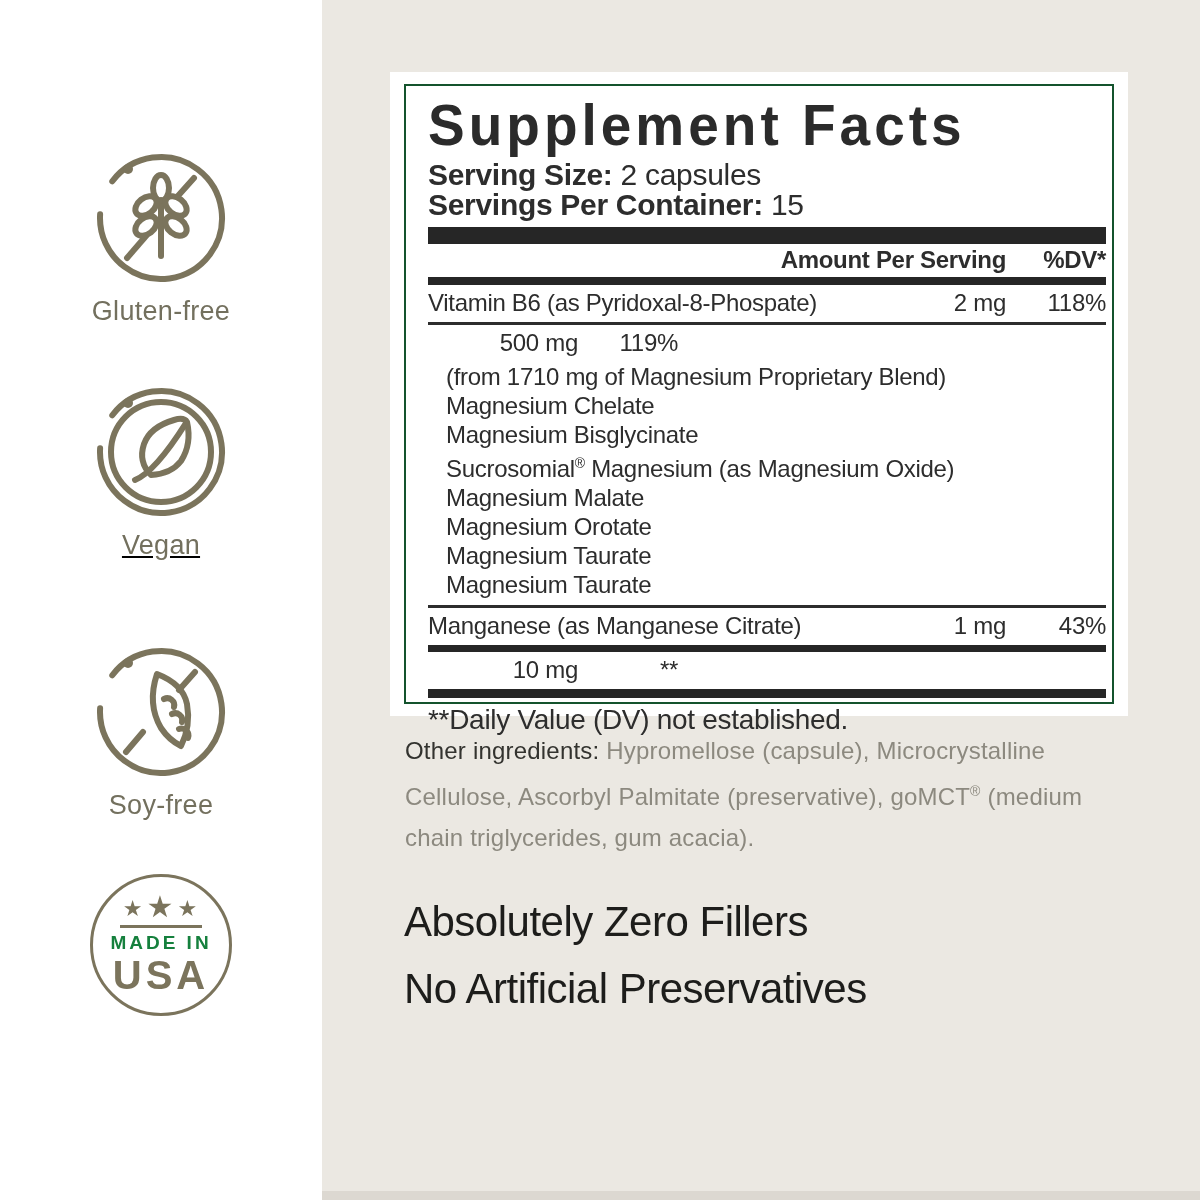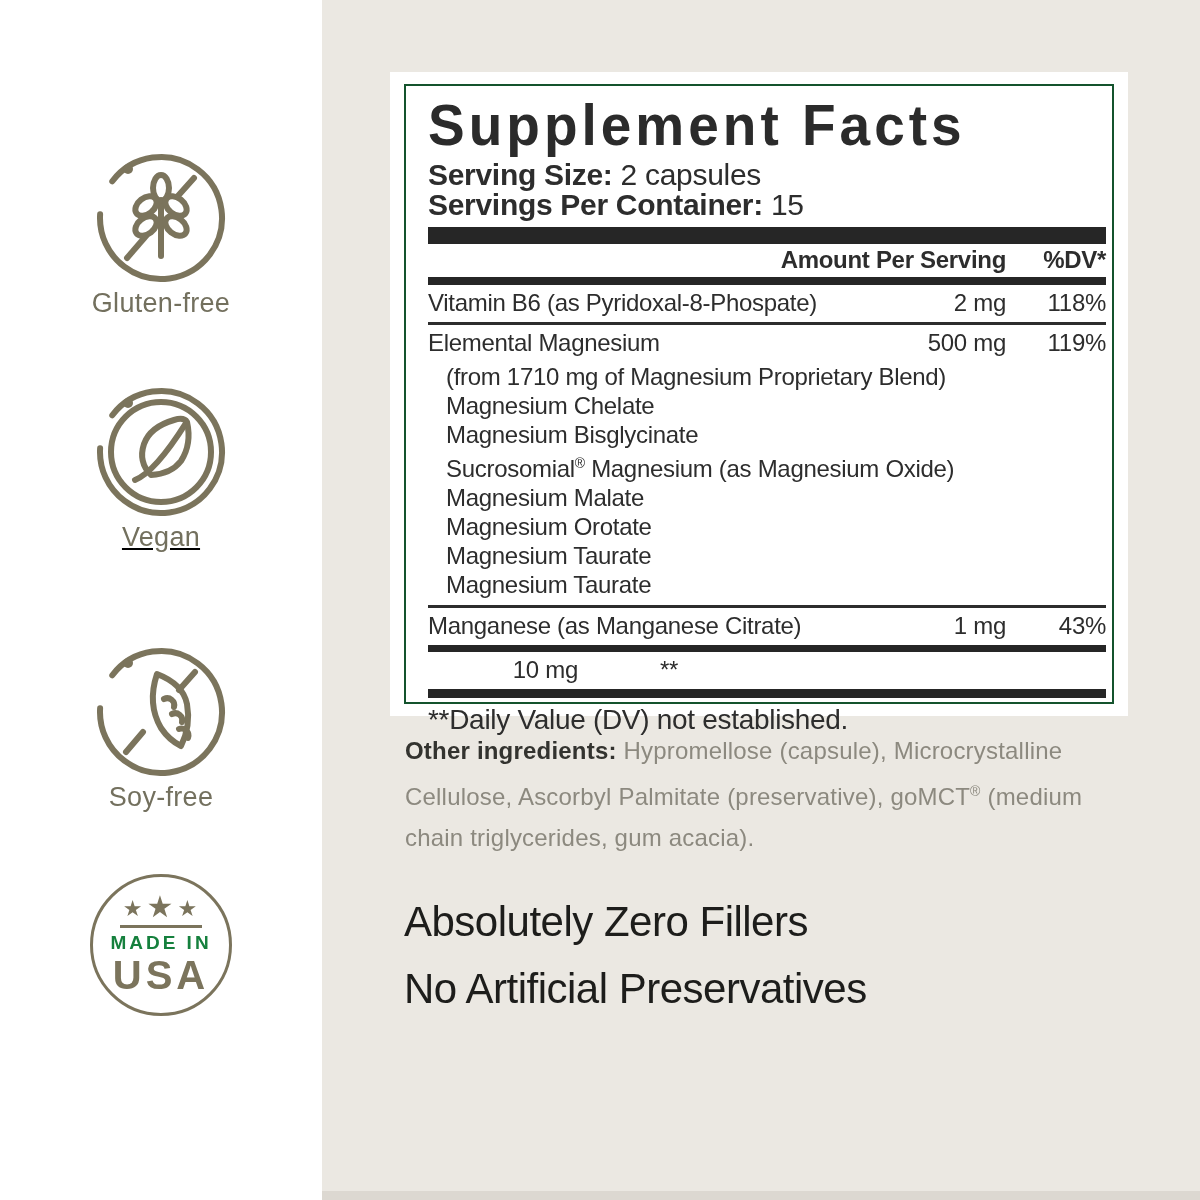--- a/index.html
+++ b/index.html
@@ -6,21 +6,21 @@
   html,body { width:1200px; height:1200px; }
   body { font-family:"Liberation Sans", sans-serif; position:relative; overflow:hidden; background:#ebe8e2; }
 
   .stage { position:absolute; left:0; top:0; width:1200px; height:1200px; background:#ebe8e2; }
   .sidebar { position:absolute; left:0; top:0; width:322px; height:1200px; background:#ffffff; }
   .bottom-strip { position:absolute; left:322px; top:1191px; width:878px; height:9px; background:#dcd8d1; }
 
   
   .badge { position:absolute; left:0; width:322px; display:flex; flex-direction:column; align-items:center; }
   .badge .icon-wrap { width:140px; height:140px; }
-  .badge-label { font-size:27px; color:#73705e; letter-spacing:0.3px; }
+  .badge-label { margin-top:8px; font-size:27px; color:#73705e; letter-spacing:0.3px; }
 
   .usa-circle { width:142px; height:142px; border:3px solid #7b745c; border-radius:50%;
                 display:flex; flex-direction:column; align-items:center; justify-content:center; background:#ffffff; }
   .usa-stars { color:#7b745c; font-size:22px; line-height:22px; letter-spacing:2px; display:flex; align-items:flex-end; gap:2px; }
   .usa-stars .big { font-size:30px; line-height:26px; }
   .usa-rule { width:82px; height:3px; background:#7b745c; margin:5px 0 4px 0; }
   .usa-top { color:#15803d; font-size:19px; font-weight:bold; letter-spacing:3px; }
   .usa-bottom { color:#7b745c; font-size:40px; font-weight:bold; letter-spacing:4px; line-height:42px; }
 
   
@@ -43,21 +43,21 @@
   .frow .c-amt  { width:150px; text-align:right; white-space:nowrap; }
   .frow .c-dv   { width:100px; text-align:right; white-space:nowrap; }
   .head-row { font-weight:bold; padding:2px 0 3px 0; }
   .data-row { padding:4px 0 5px 0; }
   .sub-list { font-size:24px; letter-spacing:-0.3px; line-height:29px; padding:0 0 6px 18px; }
   .sub-list sup { font-size:14px; }
   .footnote { font-size:28px; letter-spacing:-0.3px; padding-top:6px; }
 
   
   .other-ing { position:absolute; left:405px; top:730px; width:705px; font-size:24px; line-height:41px; color:#8c897f; letter-spacing:0.2px; }
-  .other-ing .lbl { font-weight:bold; color:#33332f; }
+  .other-ing .lbl { font-weight:normal; color:#33332f; }
   .other-ing sup { font-size:14px; }
 
   
   .claims { position:absolute; left:404px; top:888px; font-size:42px; line-height:67px; color:#1d1d1b; letter-spacing:-0.5px; }
 
   svg .stroke { stroke:#7b745c; stroke-width:6; fill:none; stroke-linecap:round; stroke-linejoin:round; }
   svg .dot { fill:#7b745c; }
 </style>
 </head>
 <body>
@@ -150,21 +150,20 @@
 
       <div class="frow data-row">
         <div class="c-name">Vitamin B6 (as Pyridoxal-8-Phospate)</div>
         <div class="c-amt">2 mg</div>
         <div class="c-dv">118%</div>
       </div>
 
       <div class="rule-thin"></div>
 
       <div class="frow data-row">
-        <div class="c-name">Elemental Magnesium</div>
         <div class="c-amt">500 mg</div>
         <div class="c-dv">119%</div>
       </div>
 
       <div class="sub-list">
         <div>(from 1710 mg of Magnesium Proprietary Blend)</div>
         <div>Magnesium Chelate</div>
         <div>Magnesium Bisglycinate</div>
         <div><span>Sucrosomial</span><sup>®</sup><span> Magnesium (as Magnesium Oxide)</span></div>
         <div>Magnesium Malate</div>

